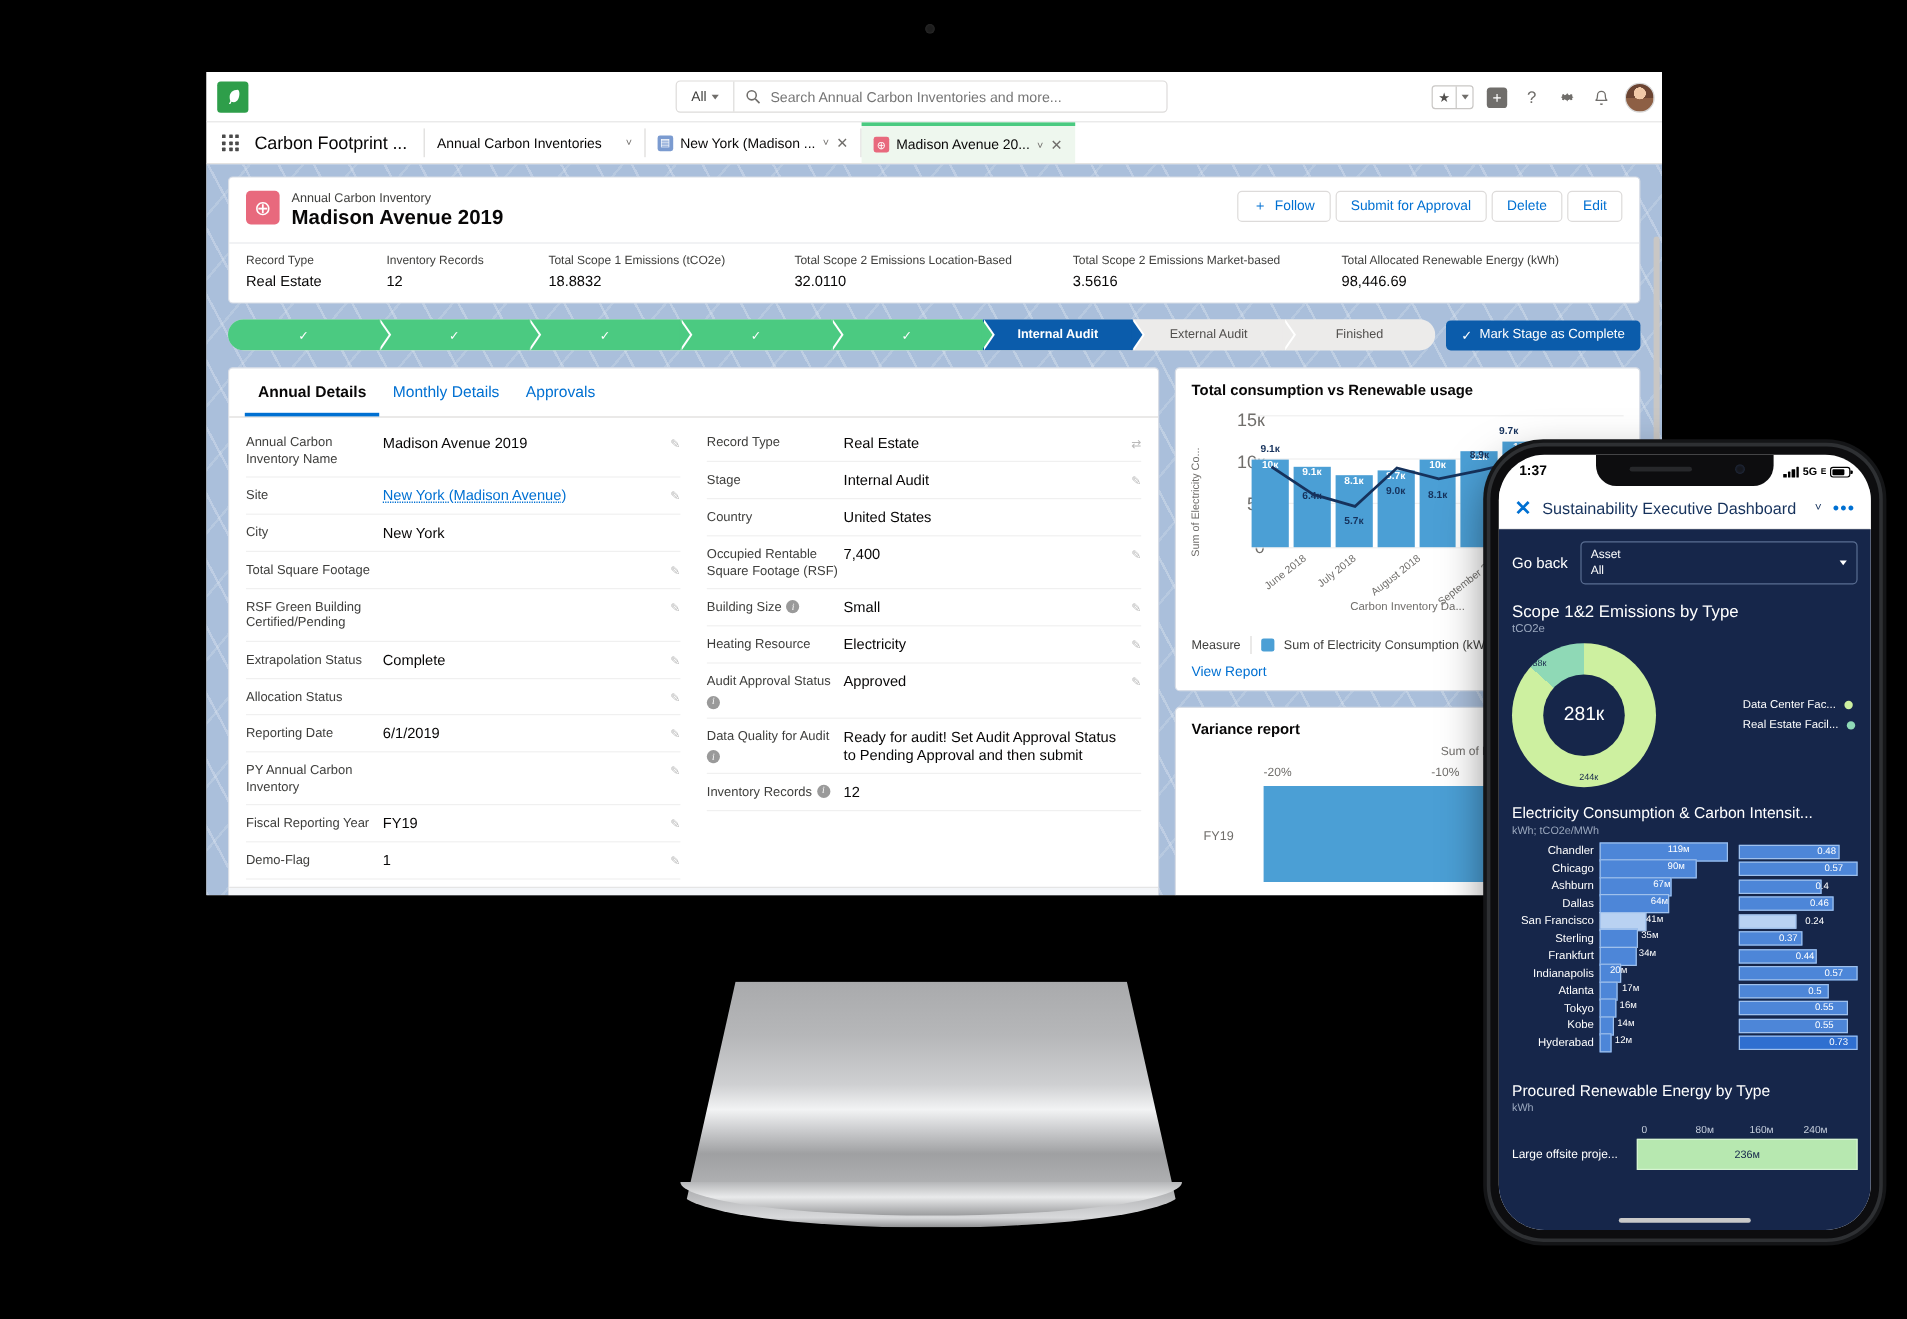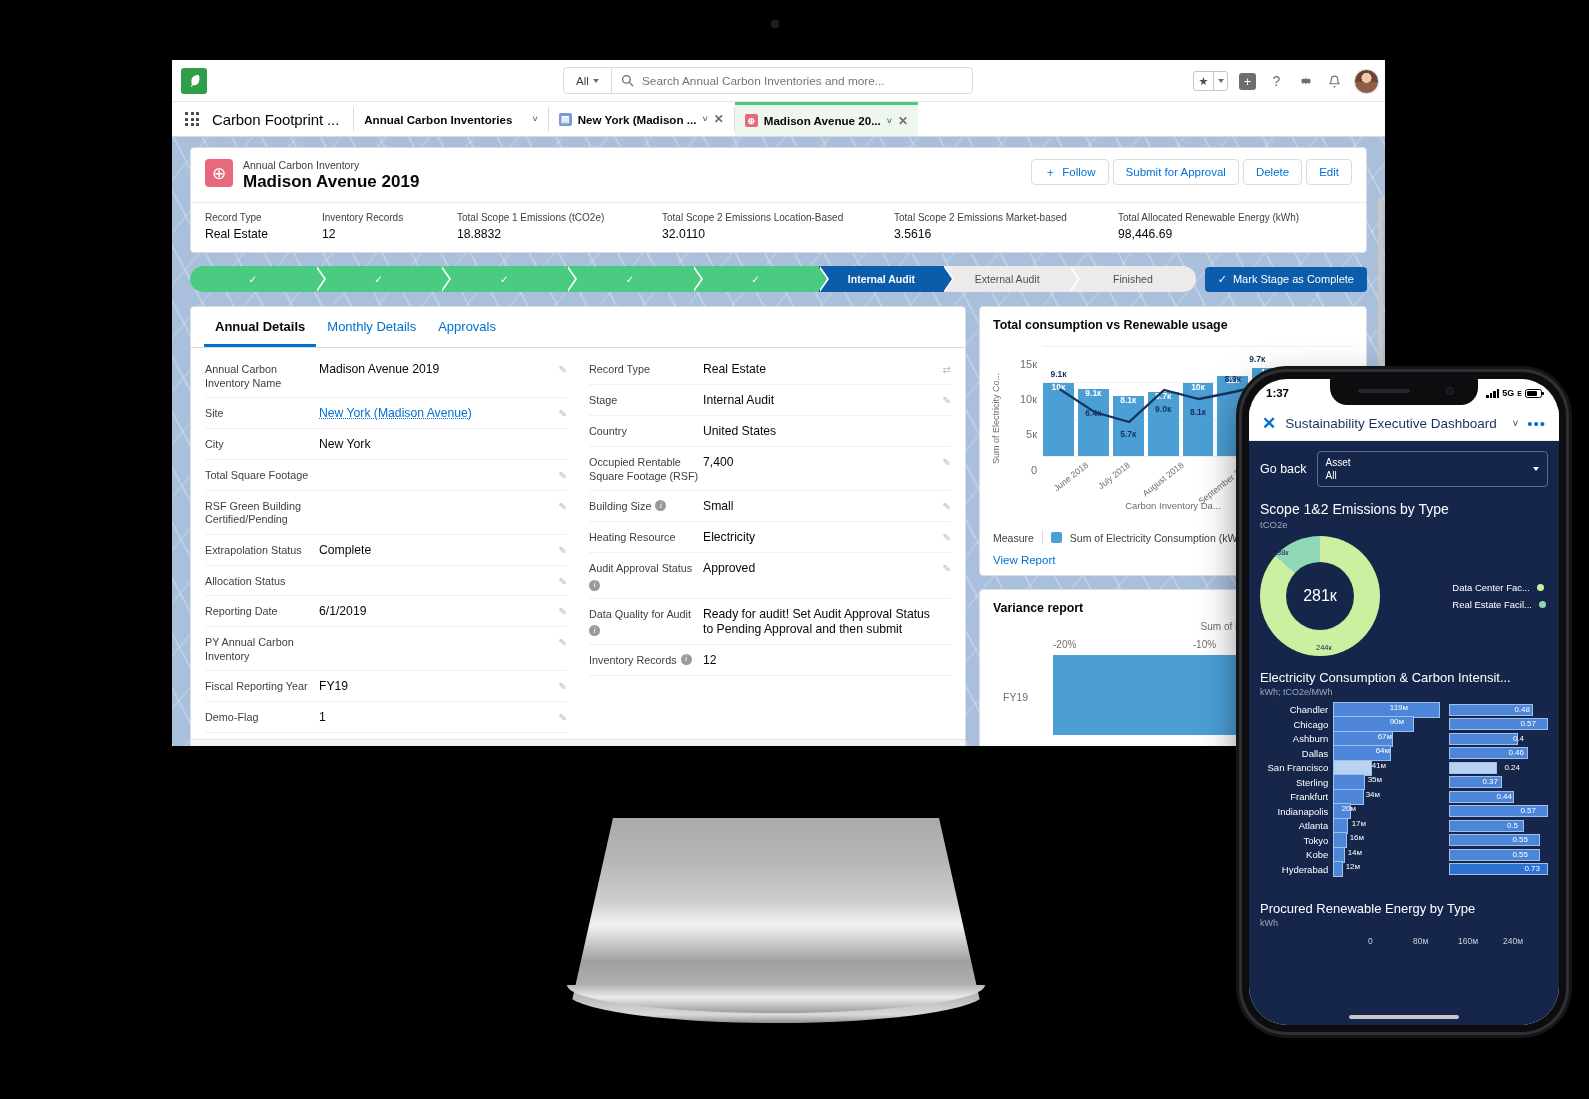--- a/index.html
+++ b/index.html
@@ -70,21 +70,21 @@
   
   .sf-appnav { height:35px; background:#fff; display:flex; align-items:stretch;
      border-bottom:1px solid #dddbda; }
   .waffle { width:40px; display:flex; align-items:center; justify-content:center; }
   .waffle-grid { display:grid; grid-template-columns:repeat(3,3px); gap:2.4px; }
   .waffle-grid i { width:3px;height:3px;background:#4a4a4a;border-radius:0.5px; display:block;}
   .app-name { display:flex;align-items:center; padding-right:14px; font-size:15px;
      color:#080707; letter-spacing:-0.1px; }
   .tabdiv { width:1px; background:#dddbda; margin:5px 0; }
   .nav-tab { display:flex; align-items:center; padding:0 10px; font-size:11.6px;
-     color:#080707; gap:6px; position:relative; white-space:nowrap;font-weight:bold; }
+     color:#080707; gap:6px; position:relative; white-space:nowrap; }
   .nav-tab .x { font-size:12px; color:#706e6b; }
   .nav-tab .cv { font-size:9px; color:#706e6b; }
   .nav-tab.active { background:#eef7ee; border-top:3px solid #4bca81; }
   .tab-ico { width:13px;height:13px;border-radius:2px;display:flex;align-items:center;
      justify-content:center; font-size:9px;color:#fff; }
   .tab-ico.bld { background:#7b9bd0; }
   .tab-ico.globe { background:#e8697d; }
 
   
   .page-bg { background:#b0c4de; position:relative; height:609px; overflow:hidden; }
@@ -167,21 +167,21 @@
      border-top:1px solid #e5e5e5; border-bottom:1px solid #e5e5e5;
      padding:7px 14px; font-size:12px; color:#080707; margin-top:6px;}
 
   
   .rc { background:#fff; border:1px solid #d8dde6; border-radius:4px; padding:11px 13px 9px 13px; }
   .rc-title { font-size:12.4px; font-weight:bold; color:#080707; margin-bottom:6px; }
 
   .chartwrap { position:relative; height:178px; }
   .ylab { position:absolute; left:-2px; top:16px; font-size:9px; color:#706e6b;
      writing-mode:vertical-rl; transform:rotate(180deg); height:110px; }
-  .ytick { position:absolute; left:18px; font-size:11px; color:#706e6b; width:26px; text-align:right;margin-top:16px; }
+  .ytick { position:absolute; left:35px; font-size:15px; color:#706e6b; width:26px; text-align:right; }
   .plot { position:absolute; left:50px; right:0; top:8px; height:110px; }
   .gridline { position:absolute; left:0; right:0; height:1px; background:#efefef; }
   .bars { position:absolute; inset:0; display:flex; align-items:flex-end; gap:4px; }
   .bar { flex:1; background:#4b9fd5; position:relative; }
   .bar .bl { position:absolute; left:50%; transform:translateX(-50%); top:-1px;
      font-size:8.5px; color:#fff; font-weight:bold; white-space:nowrap; }
   .bar .bl2 { position:absolute; left:50%; transform:translateX(-50%);
      font-size:8.5px; color:#16325c; font-weight:bold; white-space:nowrap; }
   .xlabels { position:absolute; left:50px; right:0; top:122px; display:flex; gap:4px; }
   .xlabels span { flex:1; font-size:8.8px; color:#706e6b; transform:rotate(-38deg);
@@ -883,18 +883,24 @@
         </div>
 
         <div class="pre-title">Procured Renewable Energy by Type</div>
         <div class="pre-sub">kWh</div>
         <div class="pre-axis">
           <span>0</span>
           <span>80м</span>
           <span>160м</span>
           <span>240м</span>
         </div>
+        <div class="pre-row">
+          <span class="pre-name">Large offsite proje...</span>
+          <span class="pre-bar">
+            <span>236м</span>
+          </span>
+        </div>
       </div>
       <div class="home-ind"></div>
     </div>
   </div>
 
 </div>
 
 </body></html>

